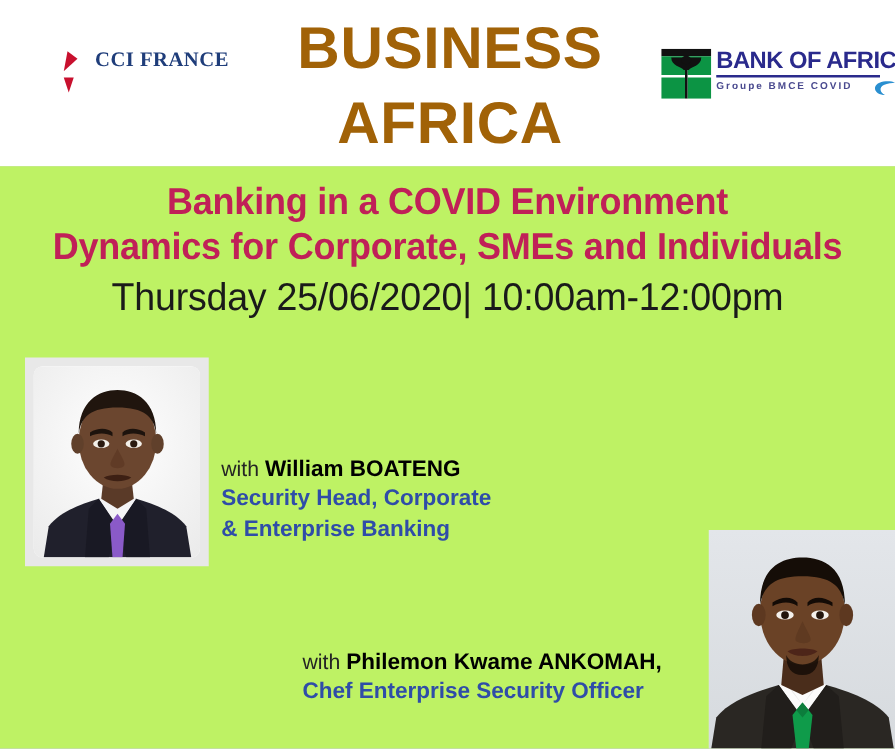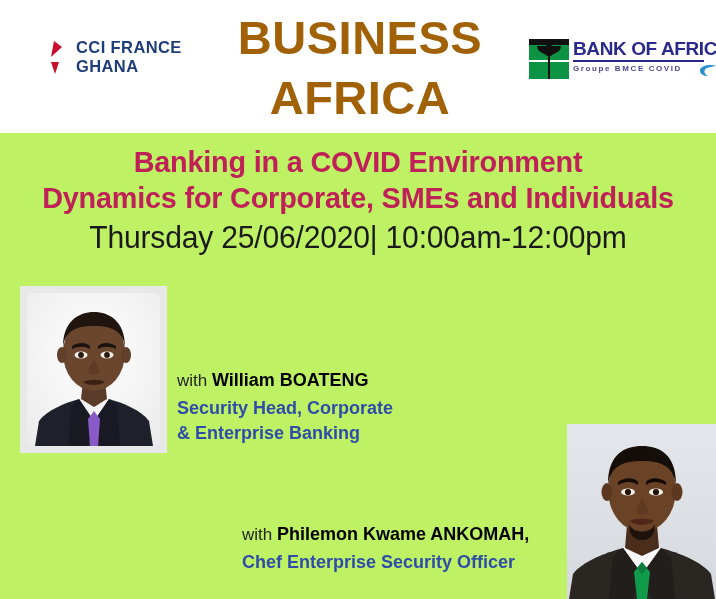--- a/index.html
+++ b/index.html
@@ -44,21 +44,21 @@
     left: 0;
     top: 2px;
     width: 52px;
     height: 52px;
   }
   .cci-text {
     position: absolute;
     left: 58px;
     top: 6px;
     color: #1f3d7a;
-    font-family: Liberation Sans, sans-serif;
+    font-family: Liberation Serif, serif;
     font-weight: bold;
     font-size: 16.5px;
     letter-spacing: 0.4px;
     line-height: 19px;
   }
   .cci-text div { white-space: nowrap; }
 
   
   .boa-logo {
     position: absolute;
@@ -188,21 +188,21 @@
   }
   .speaker1-text {
     position: absolute;
     left: 177px;
     top: 365px;
     width: 330px;
   }
   .with-line {
     font-family: "Liberation Sans", sans-serif;
     font-size: 17px;
-    line-height: 31px;
+    line-height: 21px;
     color: #242424;
     white-space: nowrap;
   }
   .with-line b {
     font-weight: bold;
     color: #000000;
     font-size: 18px;
   }
   .role-line {
     font-family: "Liberation Sans", sans-serif;
@@ -244,21 +244,20 @@
     <div class="cci-logo">
       <svg class="cci-mark" viewBox="0 0 52 52">
         <path d="M26,3 A23,23 0 1,0 26,49 A23,23 0 0,1 26,3 Z" fill="#1f3d7a"></path>
         <path d="M30,10 A16,16 0 1,0 30,42 A16,16 0 0,1 30,10 Z" fill="#ffffff"></path>
         <path d="M32,14 A12,12 0 1,0 32,38 A12,12 0 0,1 32,14 Z" fill="#1f3d7a"></path>
         <path d="M36,7 L44,13 L33,23 Z" fill="#c8102e"></path>
         <path d="M33,28 L41,28 L37,40 Z" fill="#c8102e"></path>
       </svg>
       <div class="cci-text">
         <div>CCI FRANCE</div>
-        <div>GHANA</div>
       </div>
     </div>
 
     <div class="webinar-title">
       <span class="tl">BUSINESS</span>
       <span class="tl">AFRICA</span>
     </div>
 
     <div class="boa-logo">
       <svg class="boa-mark" viewBox="0 0 40 40">

